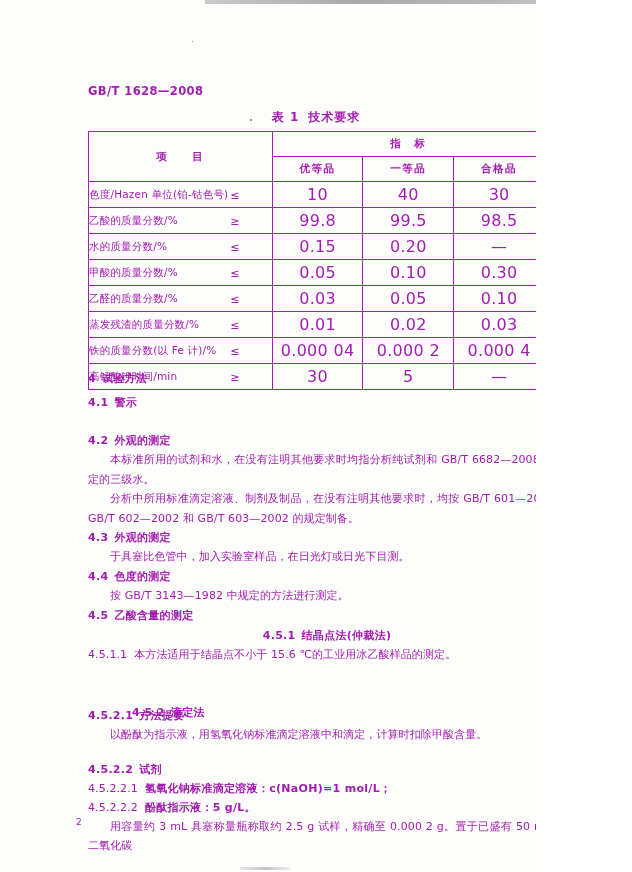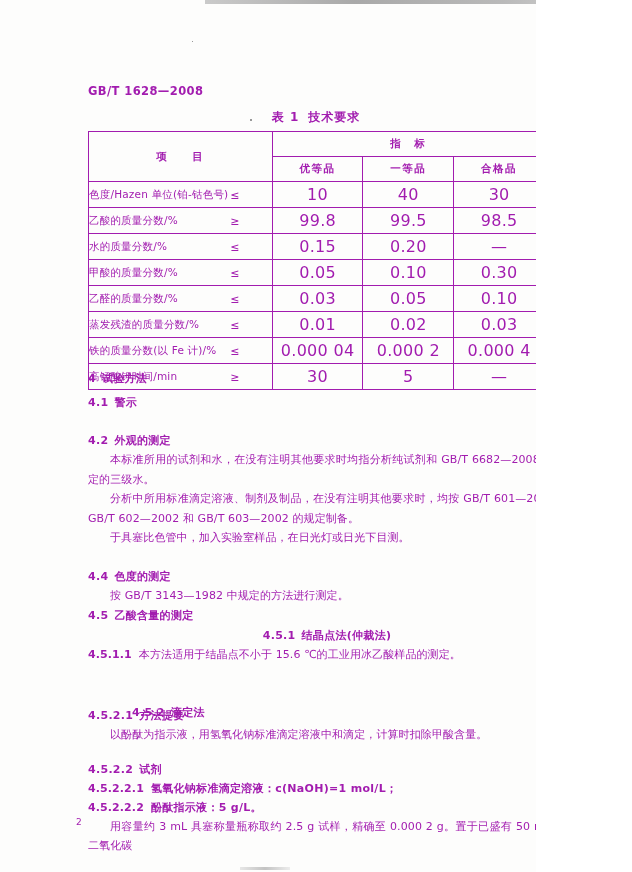--- a/index.html
+++ b/index.html
@@ -109,21 +109,21 @@
     letter-spacing: .1px;
   }
   .sec-head {
     font-weight: bold;
     letter-spacing: .3px;
   }
   .sec-head .num { display: inline-block; margin-right: 6px; font-weight: bold; }
   .para { text-indent: 22px; text-align: justify; }
   .para-flat { text-align: justify; }
   .justify-wide { text-align: justify; text-align-last: left; }
-  .inline-num { display: inline-block; margin-right: 7px; font-weight: bold; }
+  .inline-num { display: inline-block; margin-right: 7px; font-weight: normal; }
 
   .page-number {
     position: absolute;
     left: 76px; top: 817px;
     font-size: 9px;
   }
 </style>
 </head>
 <body>
 
@@ -213,20 +213,21 @@
     <div class="sec-head"><span class="num">4.1</span><span>警示</span></div>
   </div>
 
   <div class="body-text" style="top:431px;">
     <div class="sec-head"><span class="num">4.2</span><span>外观的测定</span></div>
     <div class="para justify-wide">本标准所用的试剂和水，在没有注明其他要求时均指分析纯试剂和 GB/T 6682—2008 中规定的三级水。</div>
     <div class="para justify-wide">分析中所用标准滴定溶液、制剂及制品，在没有注明其他要求时，均按 GB/T 601—2002、GB/T 602—2002 和 GB/T 603—2002 的规定制备。</div>
   </div>
 
   <div class="body-text" style="top:528px;">
+    <div class="sec-head"><span class="num">4.3</span><span>外观的测定</span></div>
     <div class="para">于具塞比色管中，加入实验室样品，在日光灯或日光下目测。</div>
   </div>
 
   <div class="body-text" style="top:567px;">
     <div class="sec-head"><span class="num">4.4</span><span>色度的测定</span></div>
     <div class="para">按 GB/T 3143—1982 中规定的方法进行测定。</div>
   </div>
 
   <div class="body-text" style="top:606px;">
     <div class="sec-head"><span class="num">4.5</span><span>乙酸含量的测定</span></div>

